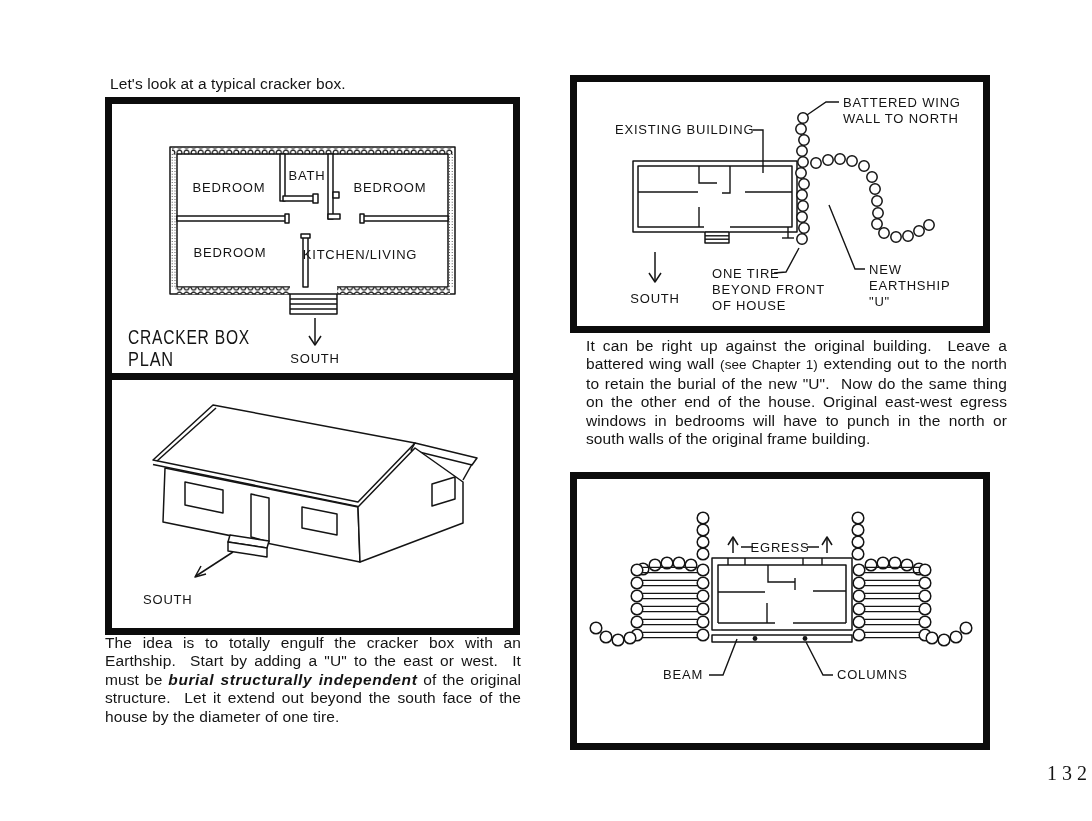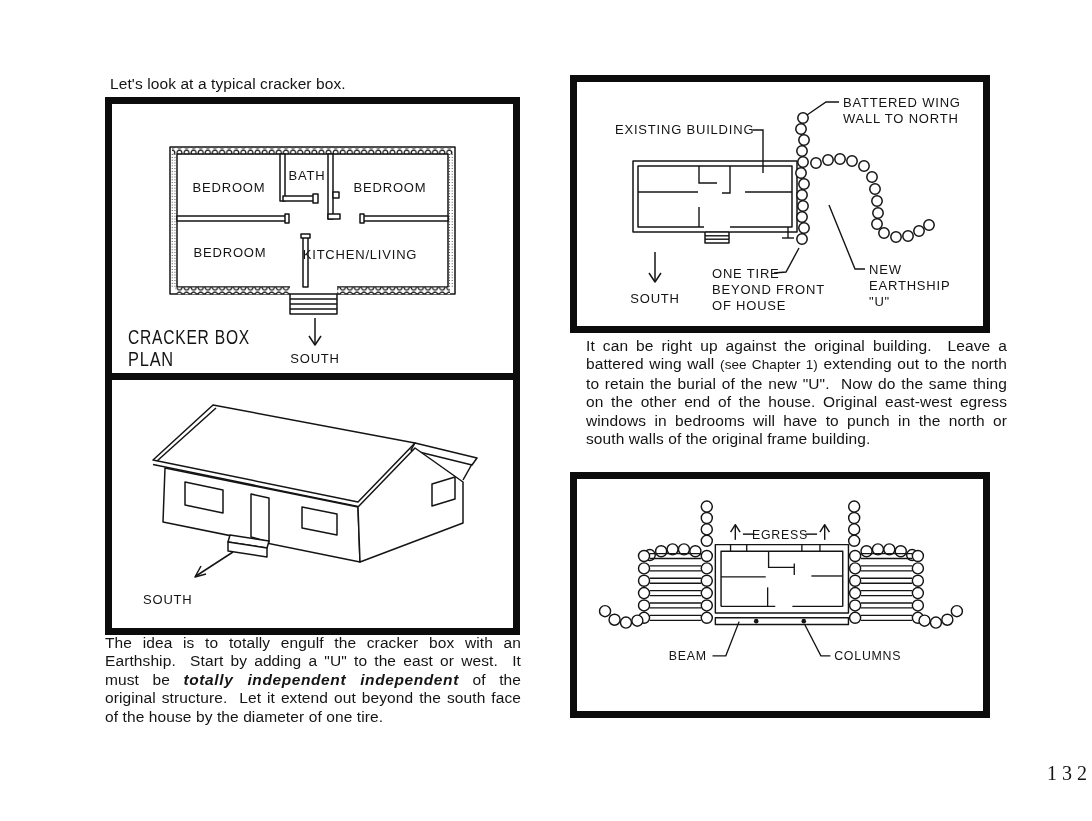--- a/index.html
+++ b/index.html
@@ -5,21 +5,21 @@
   * { margin:0; padding:0; box-sizing:border-box; }
   html,body { background:#fff; }
   body {
     width:1092px; height:821px; position:relative; overflow:hidden;
     font-family:"Liberation Sans", sans-serif; color:#141414;
   }
   .frame { position:absolute; background:#fff; border:7px solid #0c0c0c; }
   .f1 { left:105px; top:97px;  width:415px; height:306px; }
   .f2 { left:105px; top:373px; width:415px; height:262px; }
   .f3 { left:570px; top:75px;  width:420px; height:258px; }
-  .f4 { left:570px; top:472px; width:420px; height:246px; }
+  .f4 { left:570px; top:472px; width:420px; height:278px; }
   .frame svg { display:block; width:100%; height:100%; }
 
   .intro { position:absolute; left:110px; top:75px; font-size:15.5px; letter-spacing:0.1px; }
   .para { position:absolute; text-align:justify; font-size:15.5px; line-height:18.4px; letter-spacing:0.1px; }
   .left-para  { left:105px; top:634px; width:416px; }
   .right-para { left:570px; top:337px; width:421px;margin-left:16px; }
   .emph { font-weight:bold; font-style:italic; letter-spacing:0.6px; }
   .small-note { font-size:13.5px; }
   .pageno {
     position:absolute; left:0; right:0; top:762px; text-align:right;
@@ -124,21 +124,21 @@
         <polygon class="wh" points="116,162 155,168 155,177 116,171"></polygon>
       </g>
       <g>
         <line class="ln" x1="121" y1="172" x2="84" y2="196" stroke-width="1.7"></line>
         <polyline class="ln" points="94,194 83,197 89,186" stroke-width="1.7"></polyline>
       </g>
       <text class="lbl" x="31" y="224">SOUTH</text>
     </svg>
   </figure>
 
-  <div class="para left-para"><span>The idea is to totally engulf the cracker box with an Earthship.&nbsp; Start by adding a "U" to the east or west.&nbsp; It must be </span><span class="emph">totally independent independent</span><span> of the original structure.&nbsp; Let it extend out beyond the south face of the house by the diameter of one tire.</span></div>
+  <div class="para left-para"><span>The idea is to totally engulf the cracker box with an Earthship.&nbsp; Start by adding a "U" to the east or west.&nbsp; It must be </span><span class="emph">burial structurally independent</span><span> of the original structure.&nbsp; Let it extend out beyond the south face of the house by the diameter of one tire.</span></div>
 
   <figure class="frame f3">
     <svg viewBox="0 0 406 244">
       <g>
         <rect class="wh" x="56" y="79" width="164" height="71"></rect>
         <rect class="ln" x="61" y="84" width="154" height="61"></rect>
         <rect class="gap" x="127" y="140" width="26" height="9.4"></rect>
         <rect class="wh" x="128" y="150" width="24" height="11"></rect>
         <line class="ln14" x1="128" y1="153.8" x2="152" y2="153.8"></line>
         <line class="ln14" x1="128" y1="157.2" x2="152" y2="157.2"></line>

